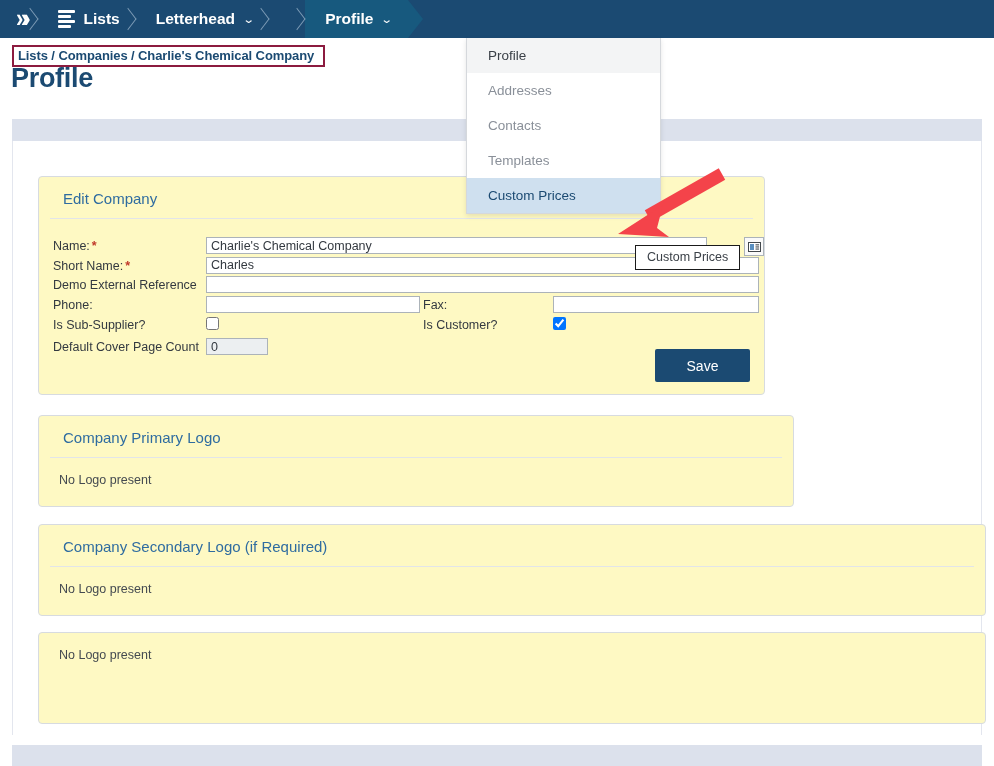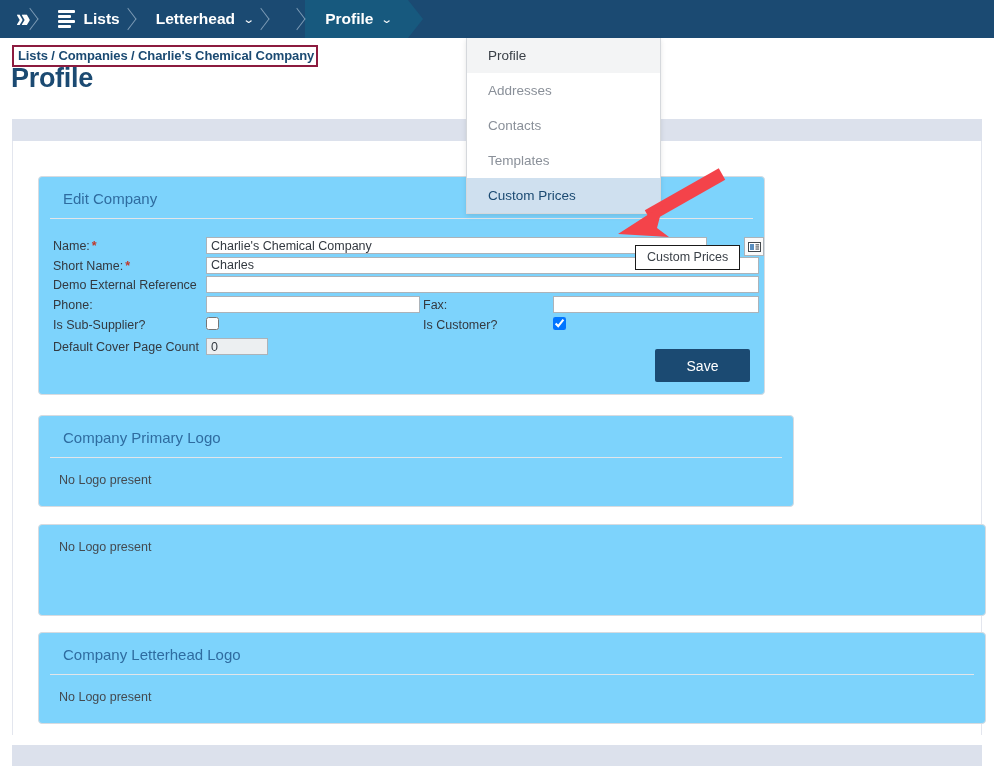--- a/index.html
+++ b/index.html
@@ -80,21 +80,21 @@
     margin-left: 9px;
     font-size: 11px;
     font-weight: normal;
     transform: scaleX(1.35);
   }
 
   
   .crumbline {
     position: absolute; left: 12px; top: 45px;
     border: 2px solid #8c1b3f;
-    padding: 1px 2px 2px 4px;
+    padding: 1px 9px 2px 4px;
     color: #1b4a72;
     font-size: 13px;
     font-weight: bold;
     letter-spacing: -0.1px;
     z-index: 5;
   }
   .page-title {
     position: absolute; left: 11px; top: 63px;
     color: #1b4a72;
     font-size: 27px;
@@ -118,21 +118,21 @@
   }
   .band-bottom {
     position: absolute; left: 12px; top: 745px;
     width: 970px; height: 21px;
     background: #dce1ec;
   }
 
   
   .card {
     position: absolute;
-    background: #7dd3fc;
+    background: #fef9c3;
     border: 1px solid #d7dbe0;
     border-radius: 4px;
   }
   .card-title {
     color: #2f6ca0;
     font-size: 15px;
     padding: 13px 0 11px 13px;
     border-bottom: 1px solid #e2e5e9;
     margin: 0 11px;
   }
@@ -341,25 +341,25 @@
   </div>
   <button class="savebtn">Save</button>
 </div>
 
 <div class="card" id="card-primary">
   <div class="card-title">Company Primary Logo</div>
   <div class="nologo">No Logo present</div>
 </div>
 
 <div class="card" id="card-second">
+  <div class="card-title">Company Secondary Logo (if Required)</div>
   <div class="nologo">No Logo present</div>
 </div>
 
 <div class="card" id="card-letter">
-  <div class="card-title">Company Letterhead Logo</div>
   <div class="nologo">No Logo present</div>
 </div>
 
 <div class="dropdown">
   <div class="menu-item first">Profile</div>
   <div class="menu-item">Addresses</div>
   <div class="menu-item">Contacts</div>
   <div class="menu-item">Templates</div>
   <div class="menu-item highlight">Custom Prices</div>
 </div>

